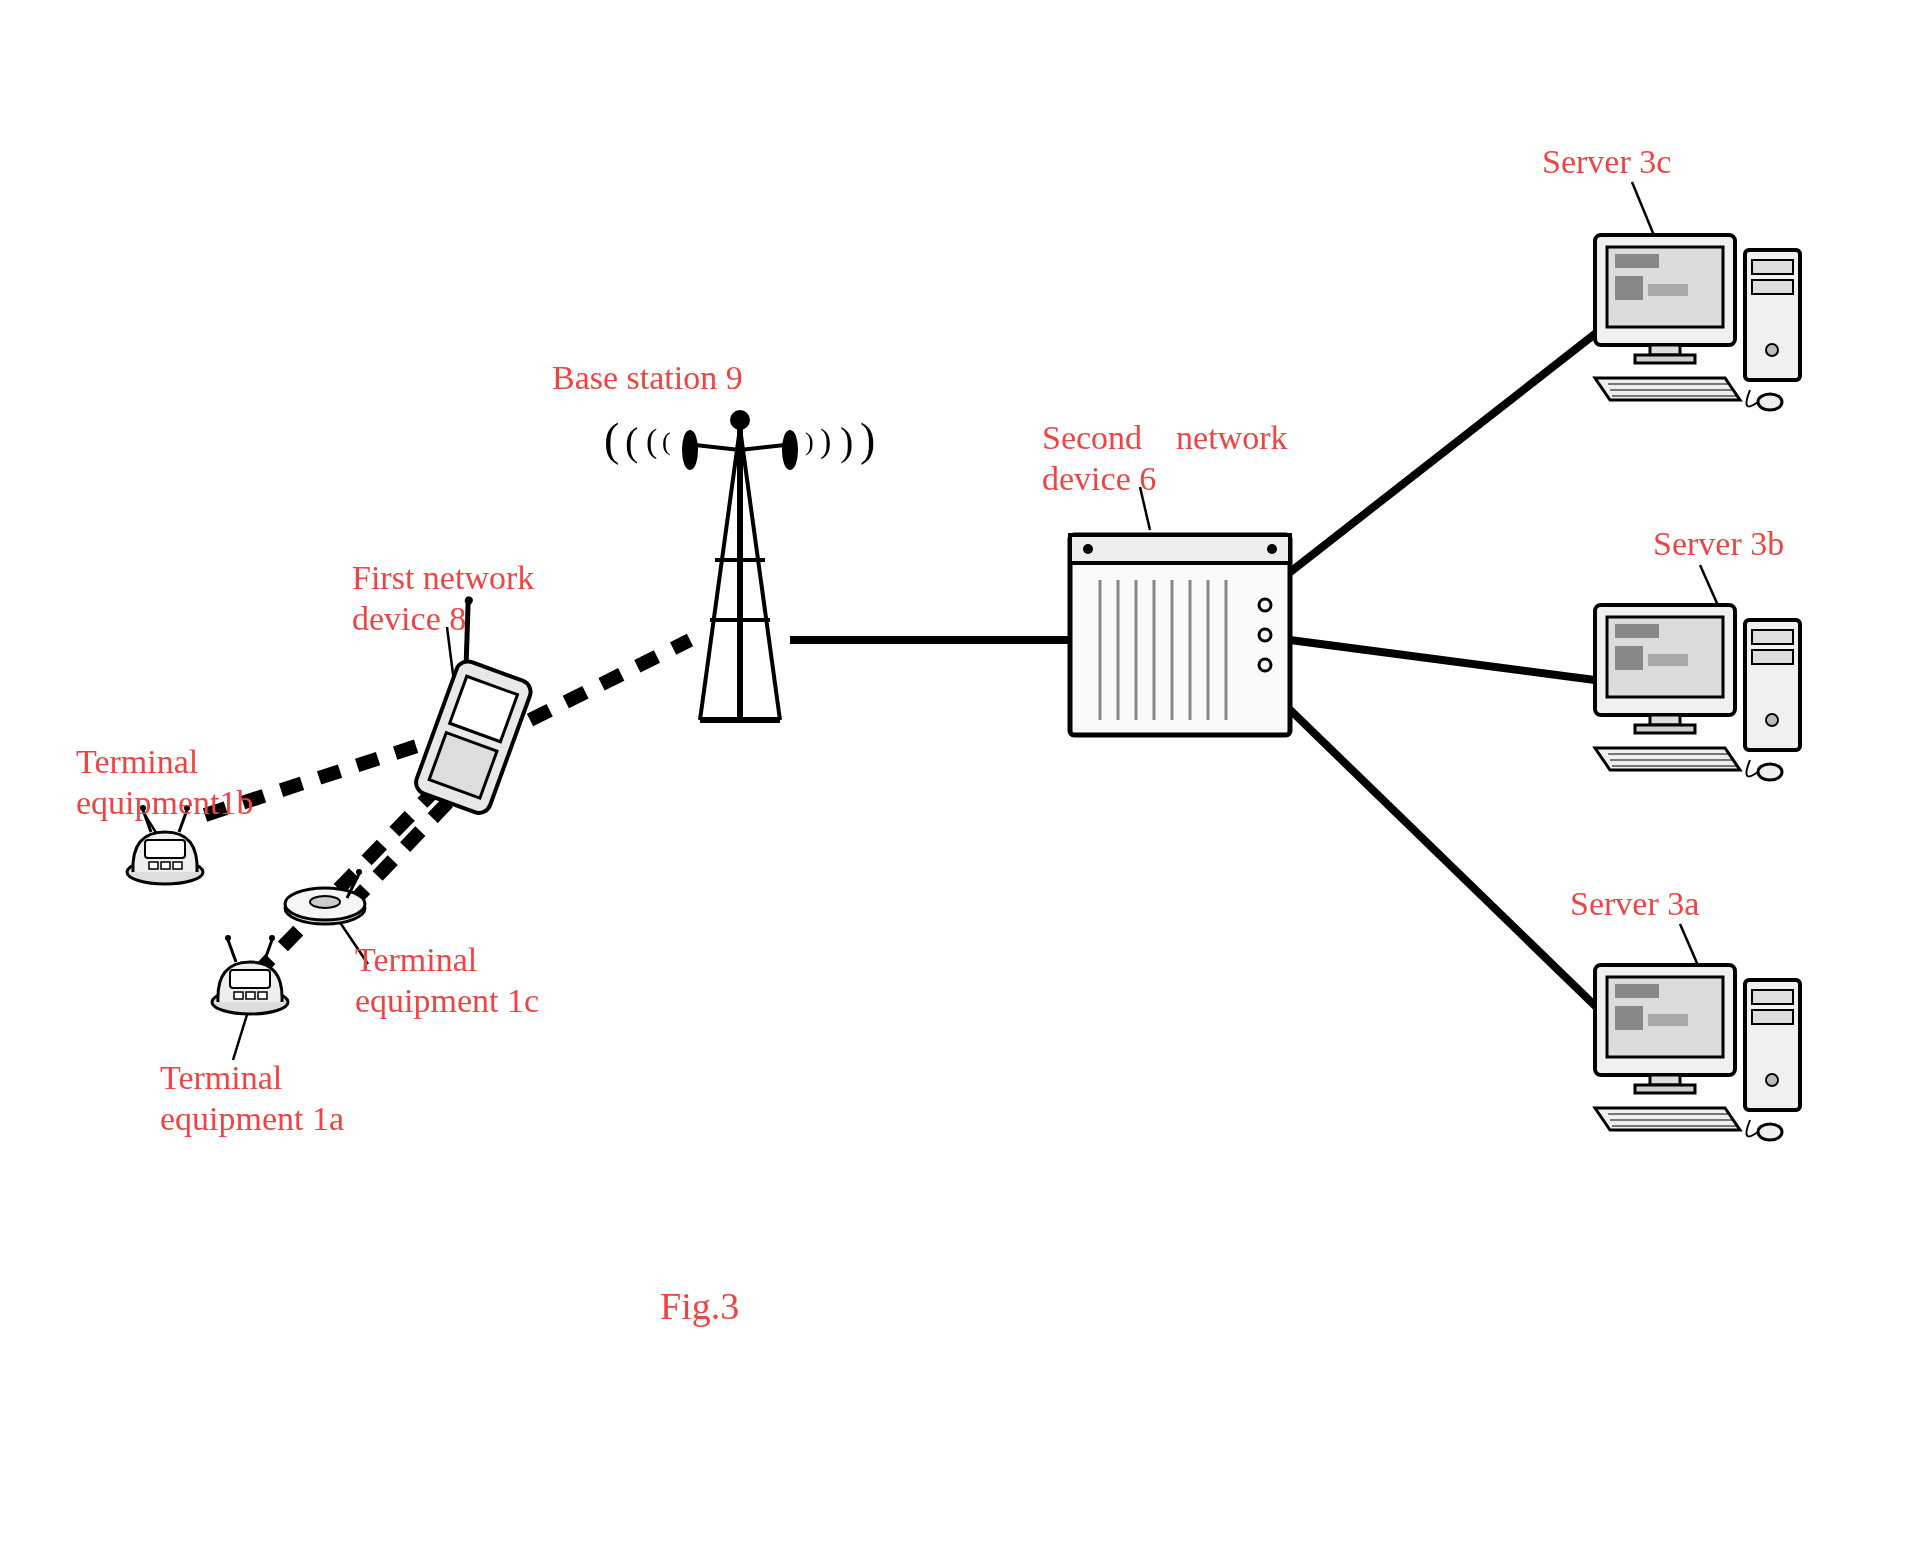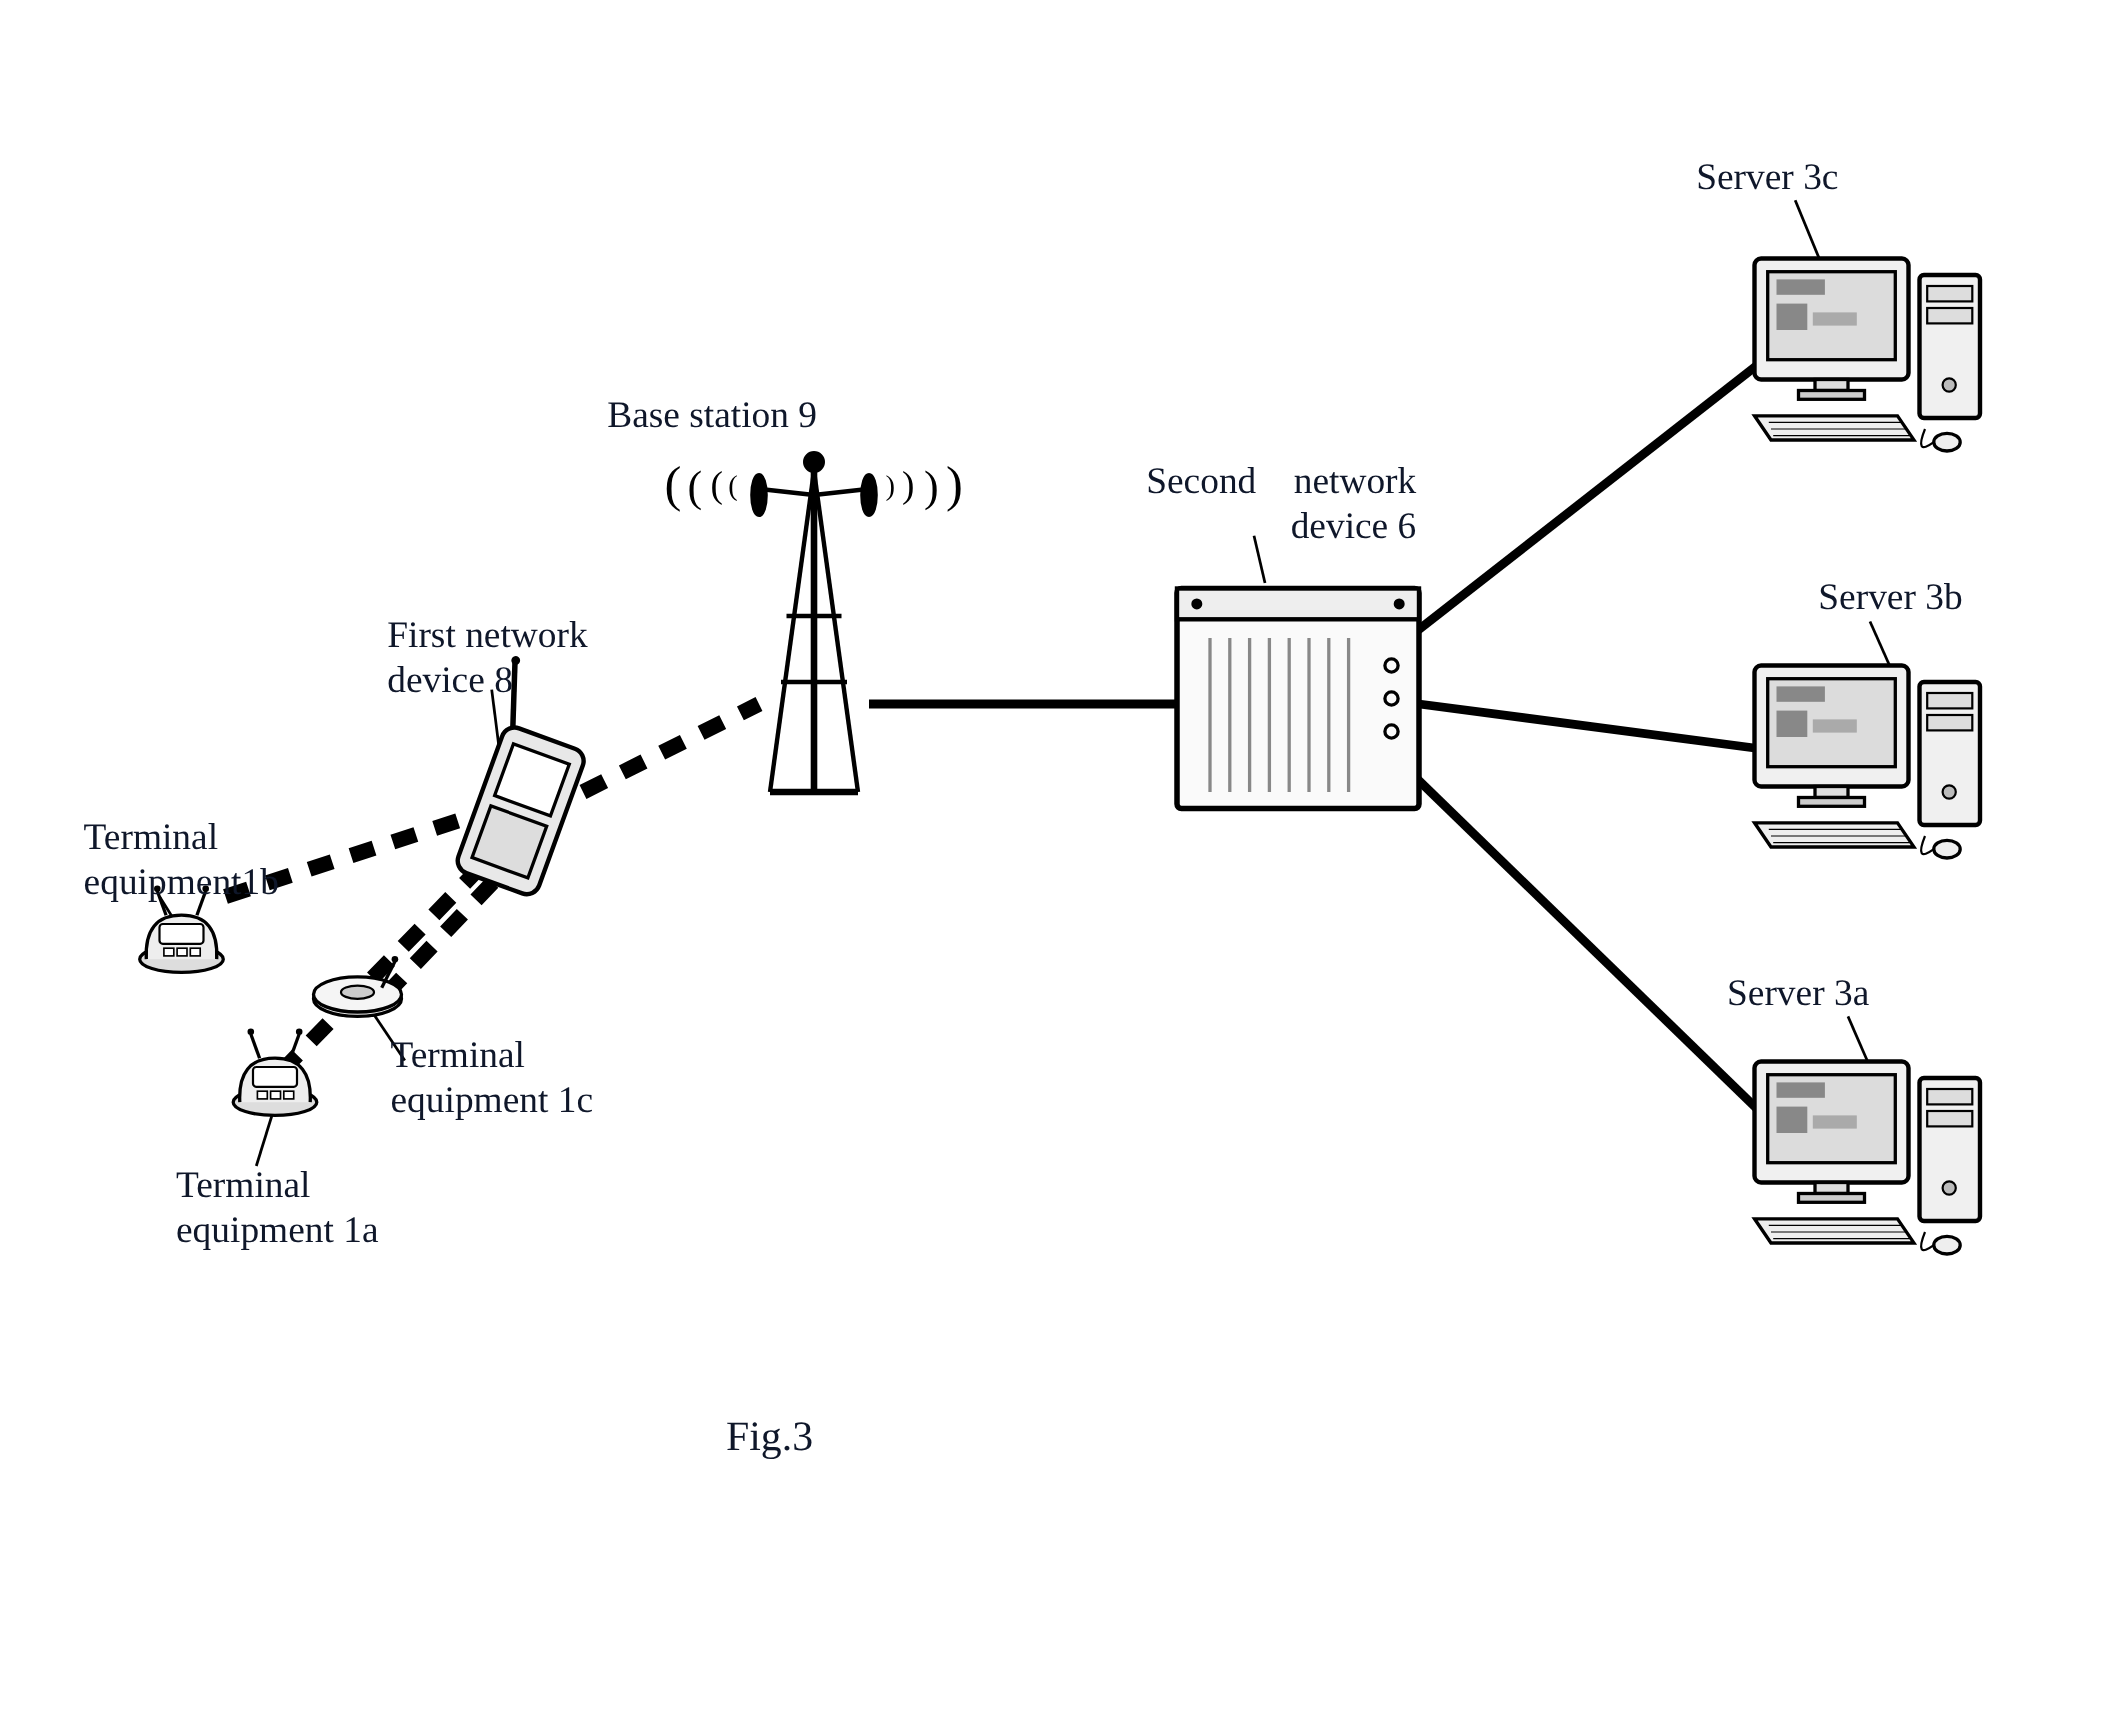--- a/index.html
+++ b/index.html
@@ -7,21 +7,21 @@
     padding: 0;
     width: 1928px;
     height: 1562px;
     background: #fff;
     font-family: "Times New Roman", serif;
     position: relative;
   }
   .label {
     position: absolute;
     font-size: 34px;
-    color: #0f172a;
+    color: #ef4444;
     line-height: 1.2;
     white-space: pre;
   }
   svg.overlay {
     position: absolute;
     left: 0;
     top: 0;
     width: 1928px;
     height: 1562px;
     pointer-events: none;
@@ -200,21 +200,21 @@
 
 <div class="label" style="left:76px; top:742px;">Terminal
 equipment1b</div>
 
 <div class="label" style="left:355px; top:940px;">Terminal
 equipment 1c</div>
 
 <div class="label" style="left:160px; top:1058px;">Terminal
 equipment 1a</div>
 
-<div class="label" style="left:1042px; top:418px;text-align:right;">Second    network
+<div class="label" style="left:1042px; top:418px;">Second    network
 device 6</div>
 
 <div class="label" style="left:1542px; top:142px;">Server 3c</div>
 
 <div class="label" style="left:1610px; top:524px;margin-left:43px;">Server 3b</div>
 
 <div class="label" style="left:1570px; top:884px;">Server 3a</div>
 
 <div class="label" style="left:660px; top:1284px; font-size:38px;">Fig.3</div>
 

